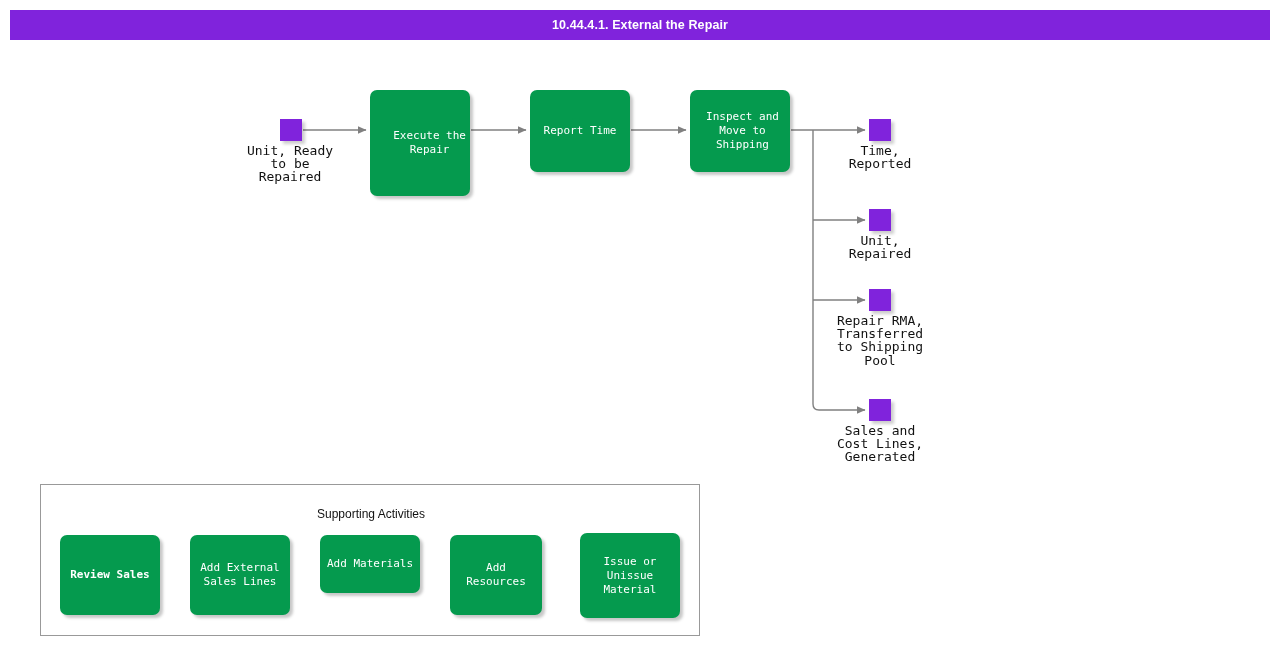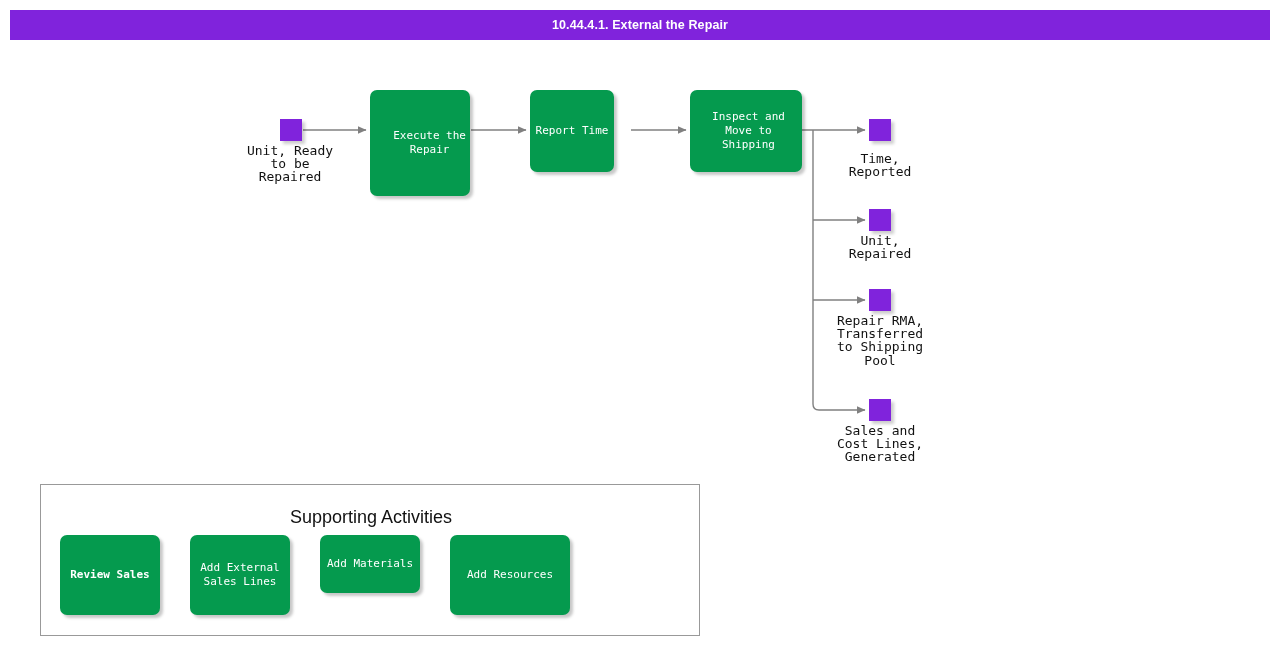--- a/index.html
+++ b/index.html
@@ -93,21 +93,21 @@
     box-sizing: border-box;
     background: #ffffff;
   }
   .support-title {
     position: absolute;
     left: 0;
     top: 22px;
     width: 660px;
     text-align: center;
     font-family: "Liberation Sans", sans-serif;
-    font-size: 18px;
+    font-size: 12px;
     color: #111111;
   }
 
   
   #wires {
     position: absolute;
     left: 0; top: 0;
     width: 1280px;
     height: 645px;
     pointer-events: none;
@@ -144,32 +144,32 @@
   <div class="conn-node" style="left:280px; top:119px;"></div>
   <div class="conn-label" style="left:210px; top:144px;">Unit, Ready
 to be
 Repaired</div>
 
   <div class="proc-box" style="left:370px; top:90px; width:100px; height:106px;justify-content:flex-end;">
     <span class="proc-label">Execute the
 Repair</span>
   </div>
 
-  <div class="proc-box" style="left:530px; top:90px; width:84px; height:82px;">
+  <div class="proc-box" style="left:530px; top:90px; width:100px; height:82px;">
     <span class="proc-label">Report Time</span>
   </div>
 
-  <div class="proc-box" style="left:690px; top:90px; width:112px; height:82px;padding-left:9px;">
+  <div class="proc-box" style="left:690px; top:90px; width:100px; height:82px;padding-left:9px;">
     <span class="proc-label">Inspect and
 Move to
 Shipping</span>
   </div>
 
   <div class="conn-node" style="left:869px; top:119px;"></div>
-  <div class="conn-label" style="left:800px; top:152px;">Time,
+  <div class="conn-label" style="left:800px; top:144px;">Time,
 Reported</div>
 
   <div class="conn-node" style="left:869px; top:209px;"></div>
   <div class="conn-label" style="left:800px; top:234px;">Unit,
 Repaired</div>
 
   <div class="conn-node" style="left:869px; top:289px;"></div>
   <div class="conn-label" style="left:800px; top:314px;">Repair RMA,
 Transferred
 to Shipping
@@ -190,18 +190,22 @@
 
   <div class="proc-box" style="left:190px; top:535px; width:100px; height:80px;">
     <span class="proc-label">Add External
 Sales Lines</span>
   </div>
 
   <div class="proc-box" style="left:320px; top:535px; width:100px; height:58px;">
     <span class="proc-label">Add Materials</span>
   </div>
 
-  <div class="proc-box" style="left:450px; top:535px; width:120px; height:80px;">
+  <div class="proc-box" style="left:450px; top:535px; width:92px; height:80px;">
     <span class="proc-label">Add Resources</span>
   </div>
 
+  <div class="proc-box" style="left:580px; top:533px; width:100px; height:85px;">
+    <span class="proc-label">Issue or Unissue
+Material</span>
+  </div>
 
 </div>
 
 </body></html>

